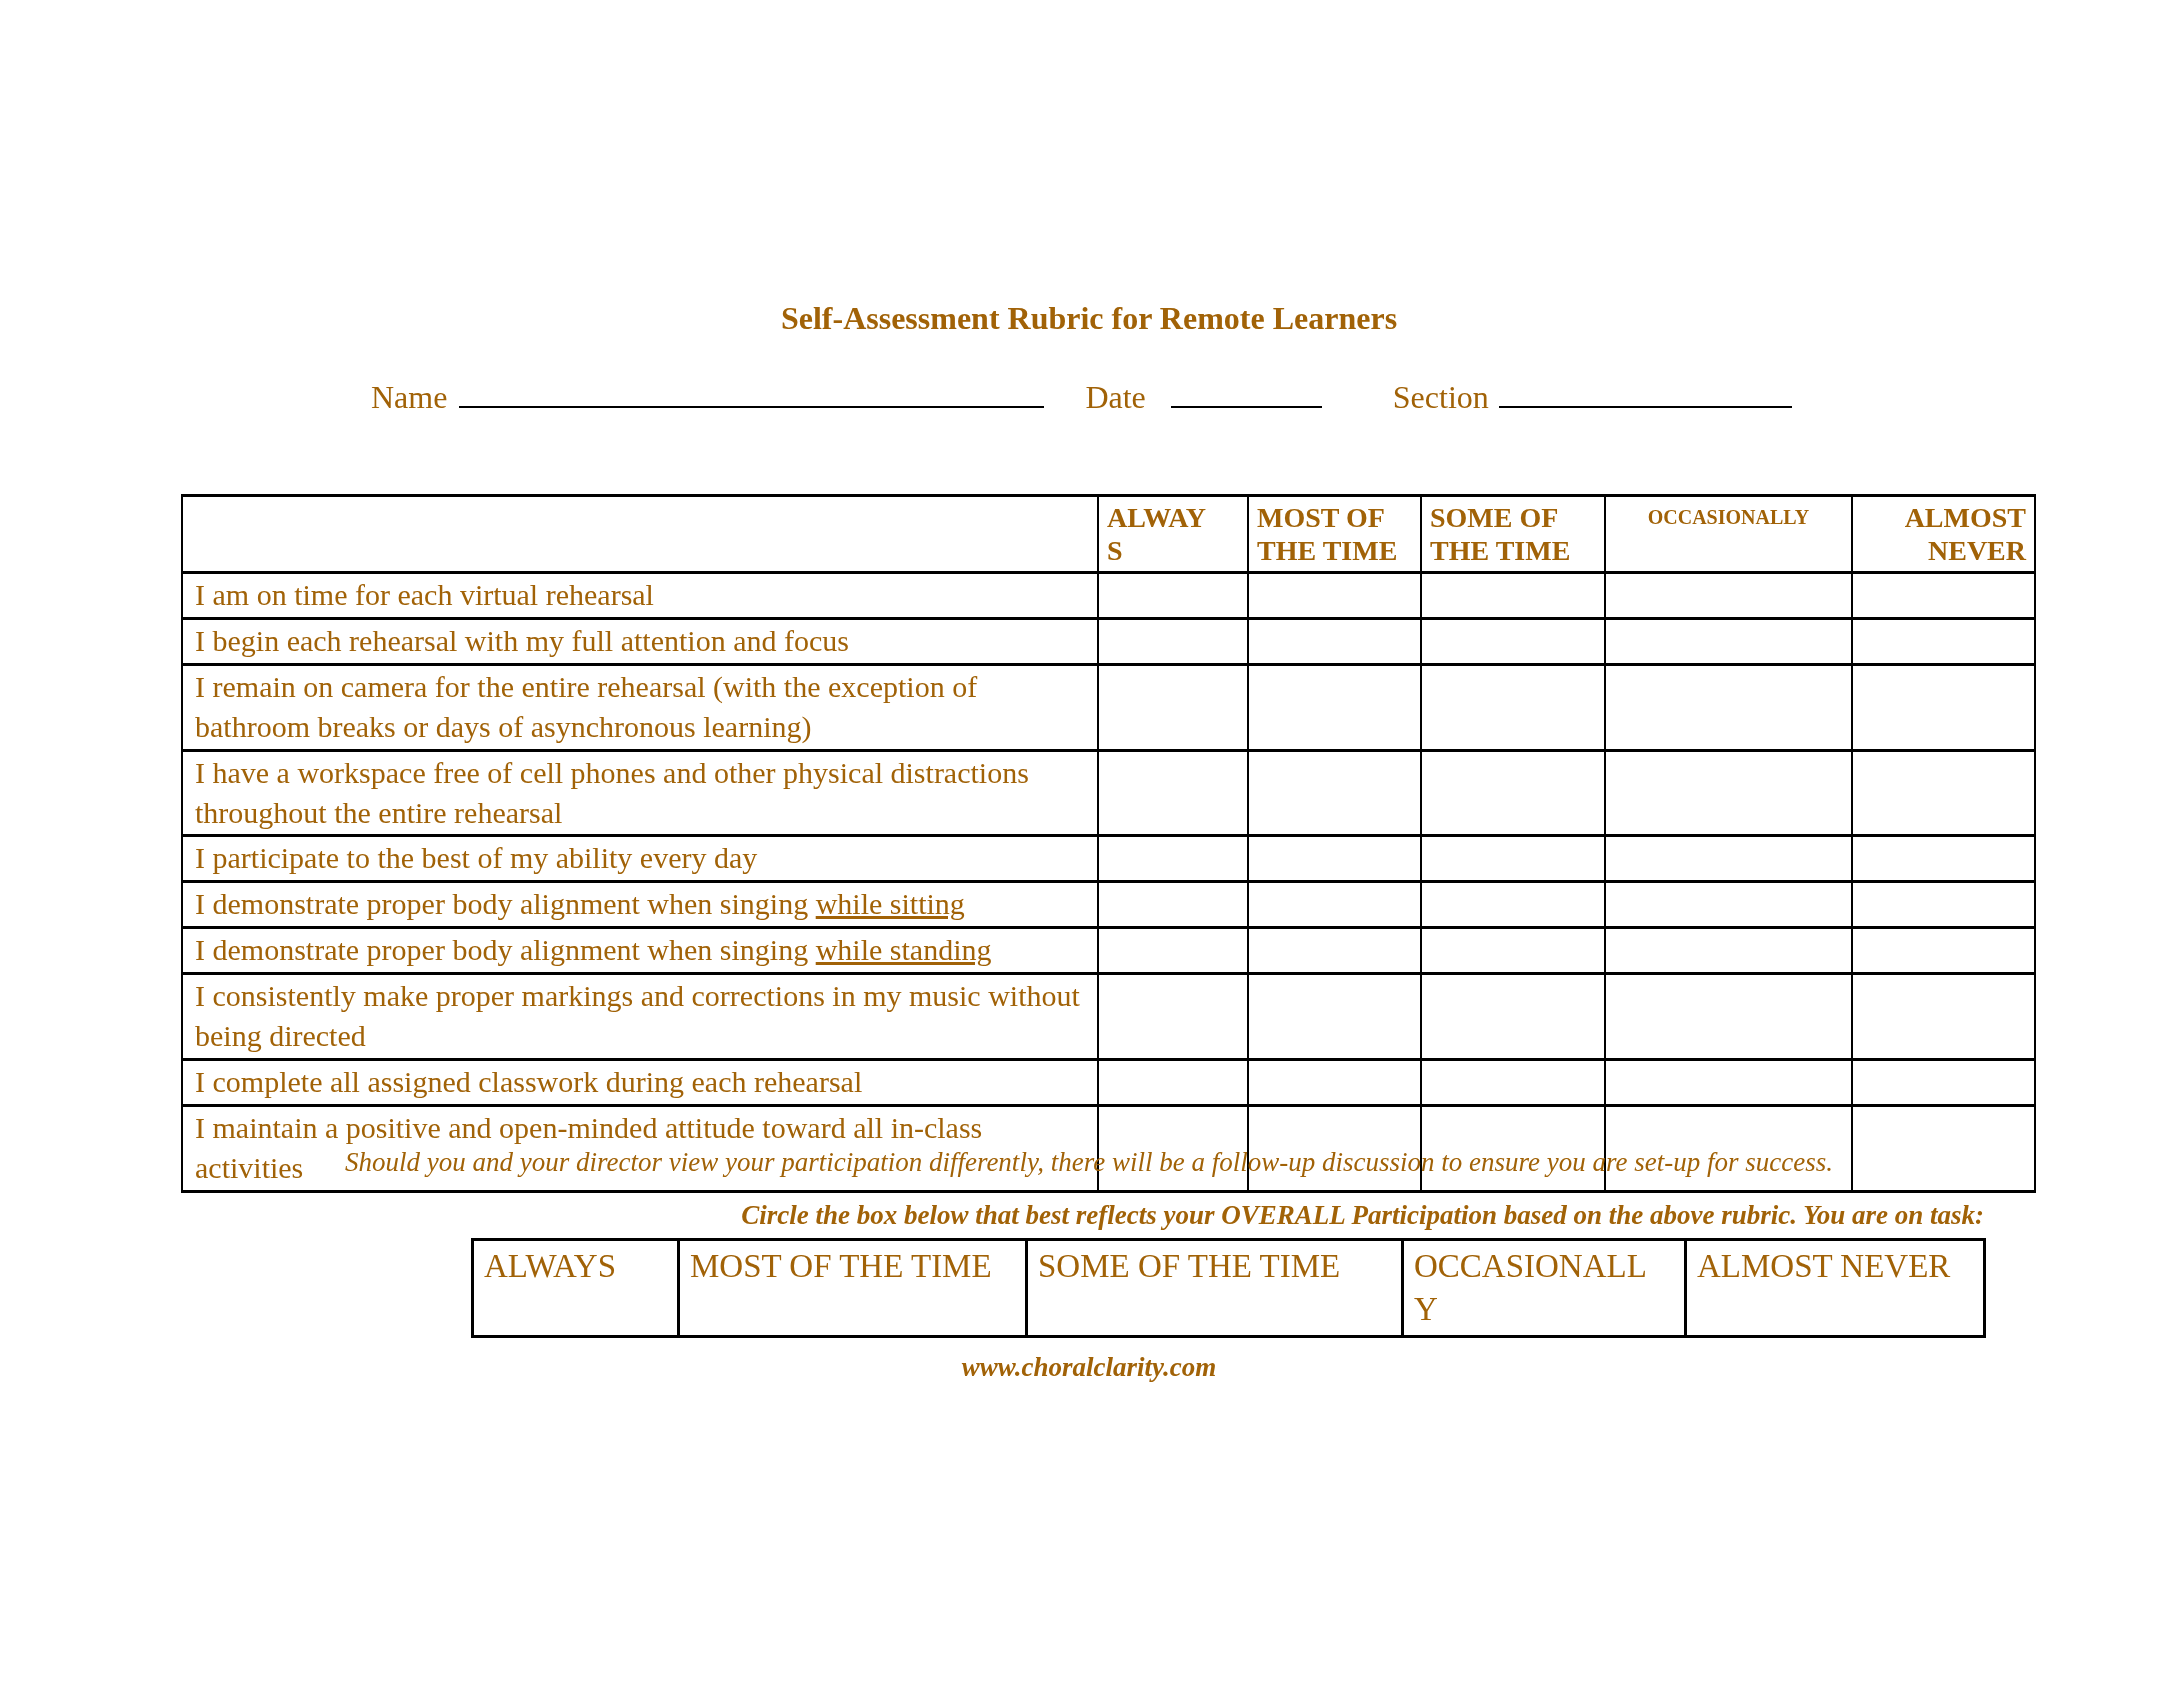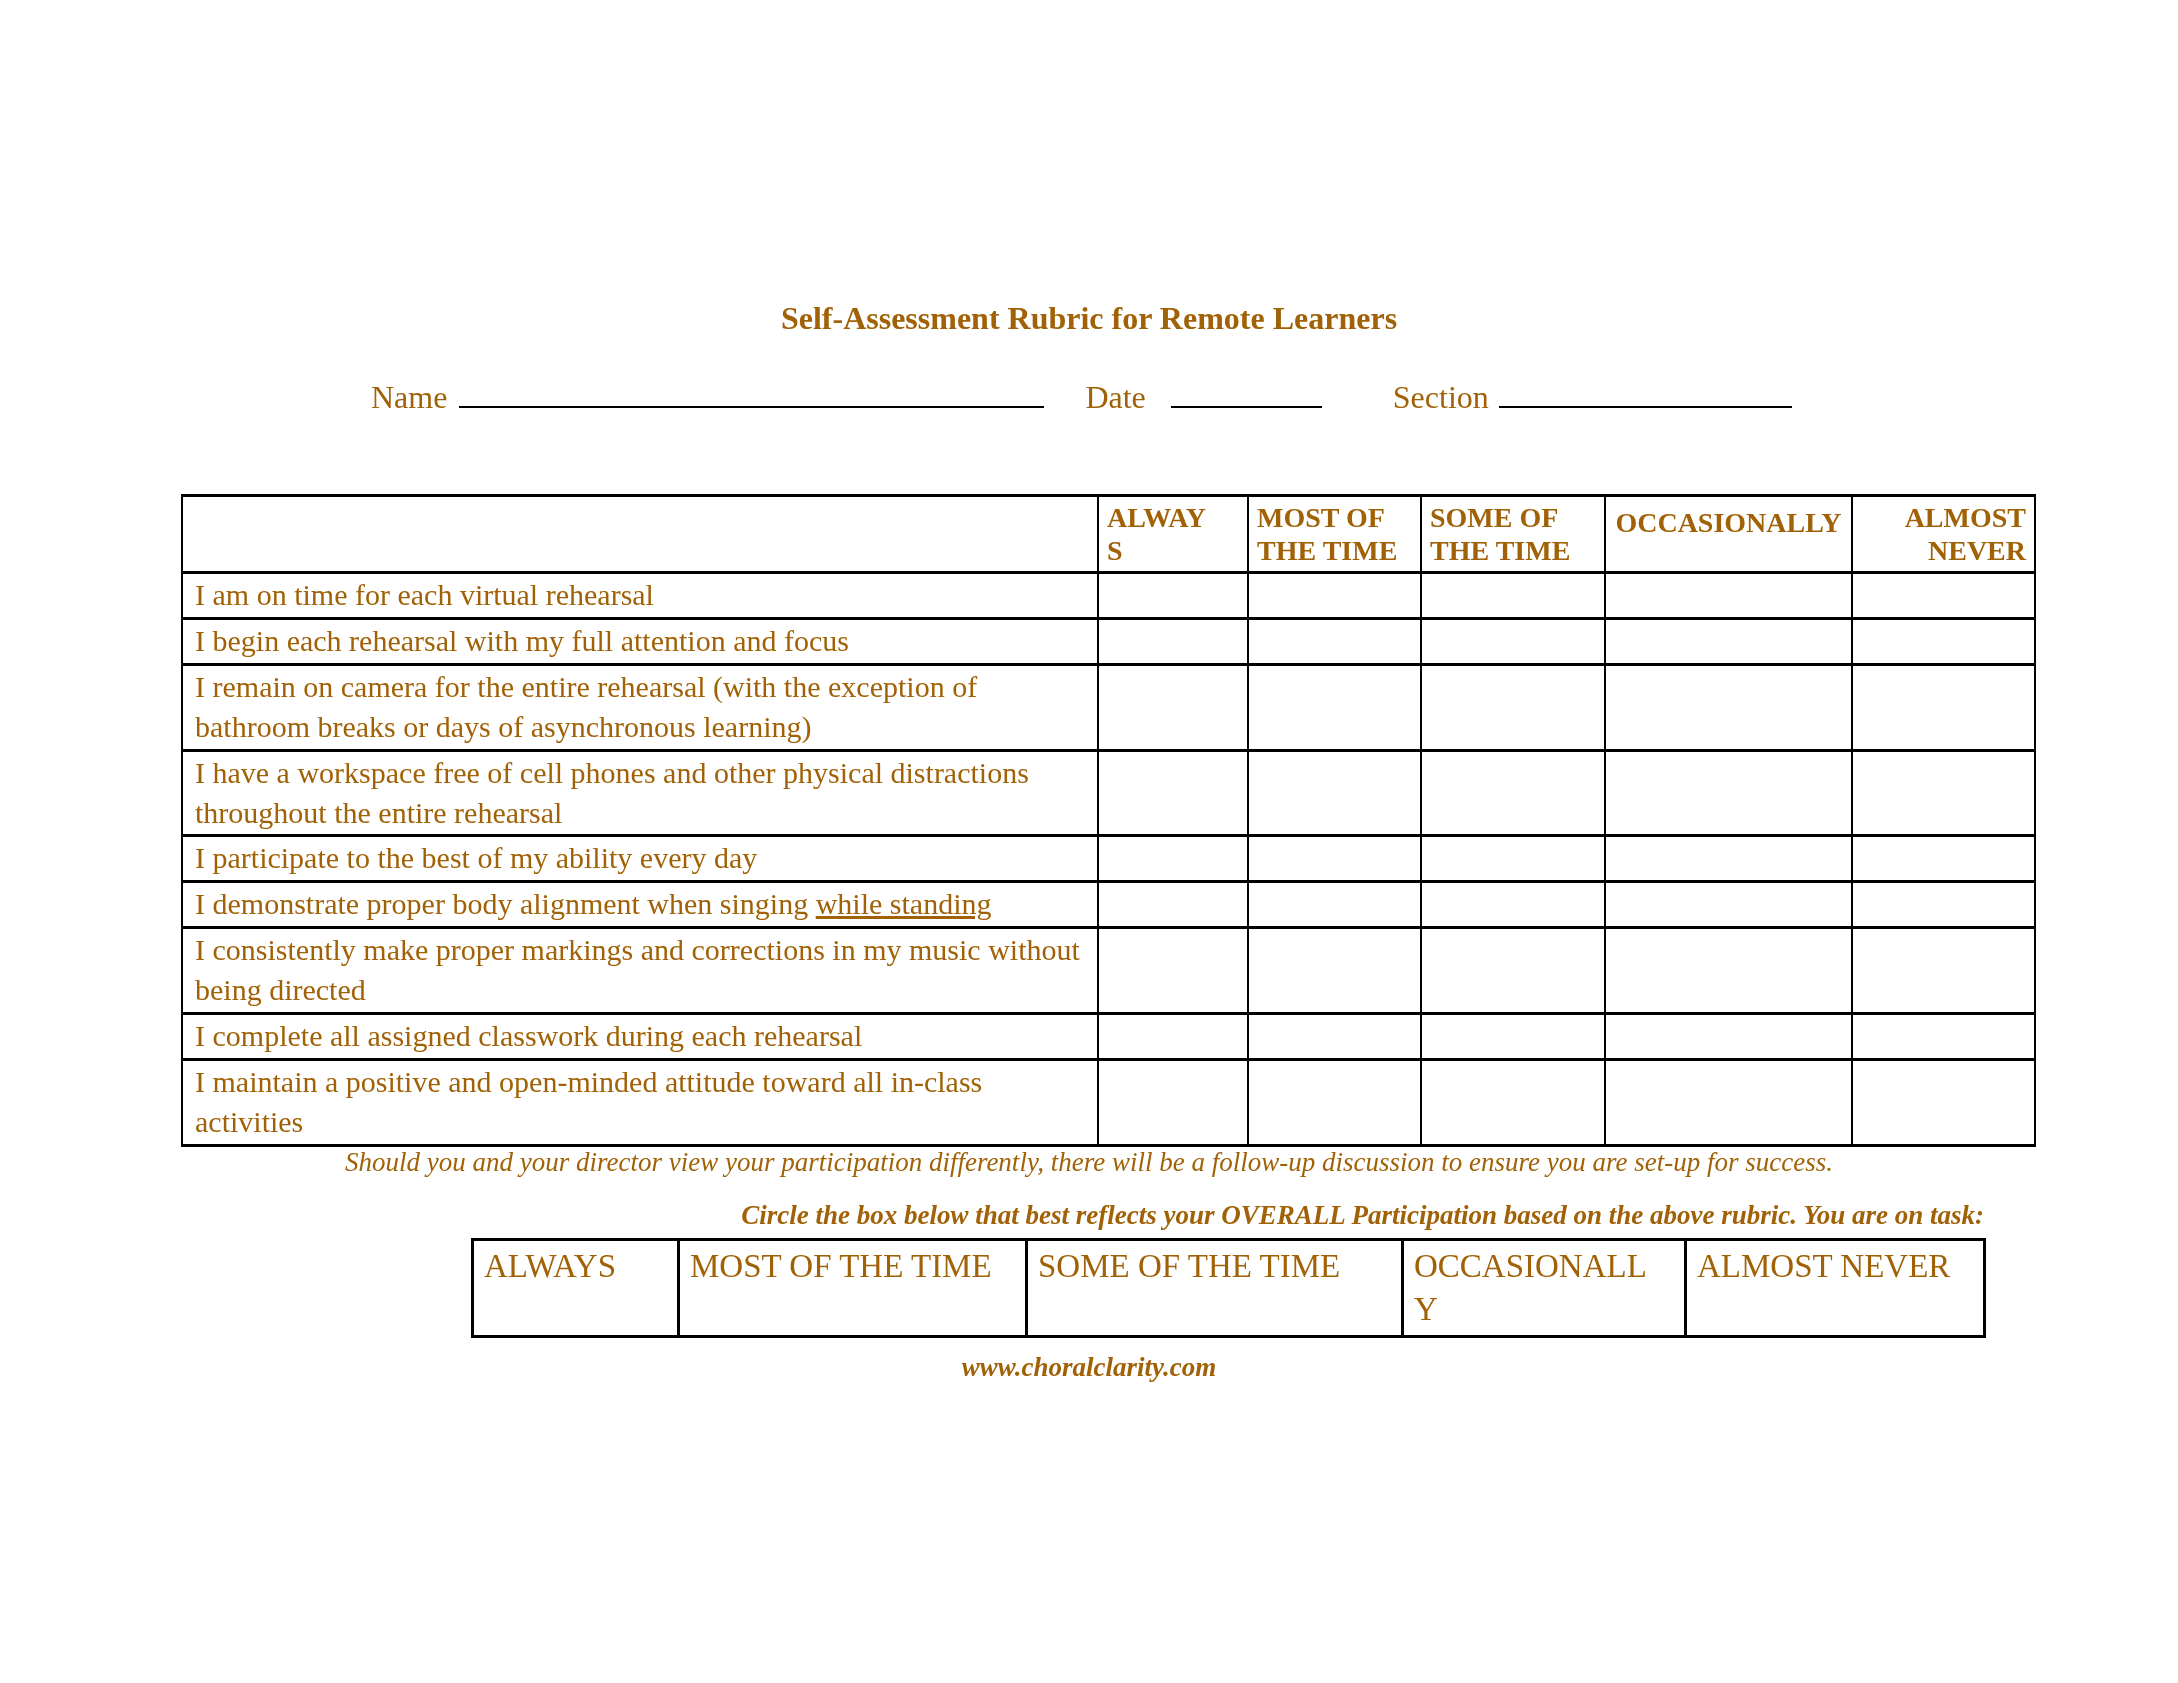--- a/index.html
+++ b/index.html
@@ -54,21 +54,21 @@
   table.rubric th {
     font-size: 28px;
     font-weight: bold;
     vertical-align: top;
     text-align: left;
     padding: 4px 8px;
     height: 61px;
     white-space: pre-line;
     line-height: 1.18;
   }
-  table.rubric th.occ { font-size: 28px; text-align: center; padding-top: 9px; }
+  table.rubric th.occ { font-size: 20px; text-align: center; padding-top: 9px; }
   table.rubric th.ctr { text-align: right; }
   table.rubric td.statement-cell {
     font-size: 30px;
     line-height: 1.33;
     padding: 1px 10px 2px 12px;
     vertical-align: top;
   }
   table.rubric td.rating-cell { height: 40px; }
   .u { text-decoration: underline; }
 
@@ -185,20 +185,28 @@
         </tr>
         <tr>
           <td class="statement-cell"><span>I participate to the best of my ability every day</span></td>
           <td class="rating-cell"></td>
           <td class="rating-cell"></td>
           <td class="rating-cell"></td>
           <td class="rating-cell"></td>
           <td class="rating-cell"></td>
         </tr>
         <tr>
+          <td class="statement-cell"><span>I demonstrate proper body alignment when singing </span><span class="u">while sitting</span></td>
+          <td class="rating-cell"></td>
+          <td class="rating-cell"></td>
+          <td class="rating-cell"></td>
+          <td class="rating-cell"></td>
+          <td class="rating-cell"></td>
+        </tr>
+        <tr>
           <td class="statement-cell"><span>I demonstrate proper body alignment when singing </span><span class="u">while standing</span></td>
           <td class="rating-cell"></td>
           <td class="rating-cell"></td>
           <td class="rating-cell"></td>
           <td class="rating-cell"></td>
           <td class="rating-cell"></td>
         </tr>
         <tr>
           <td class="statement-cell"><span>I consistently make proper markings and corrections in my music without being directed</span></td>
           <td class="rating-cell"></td>

